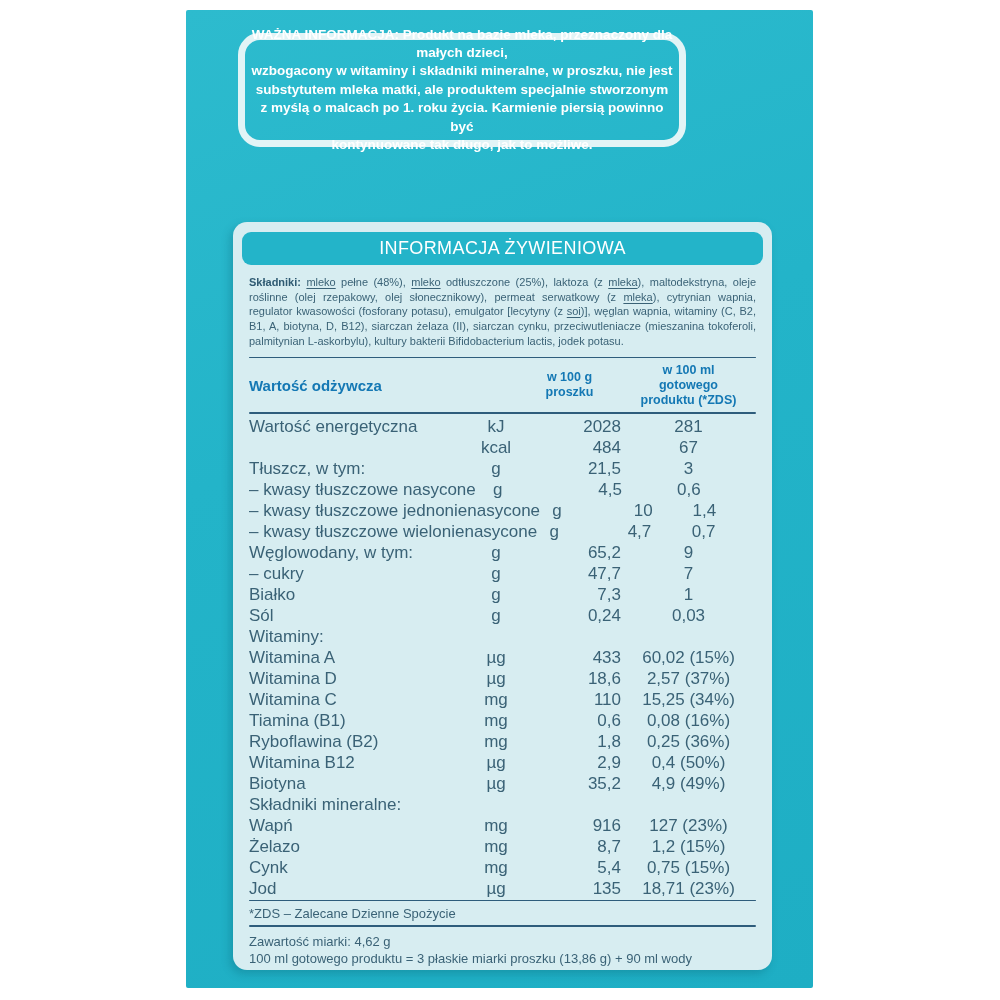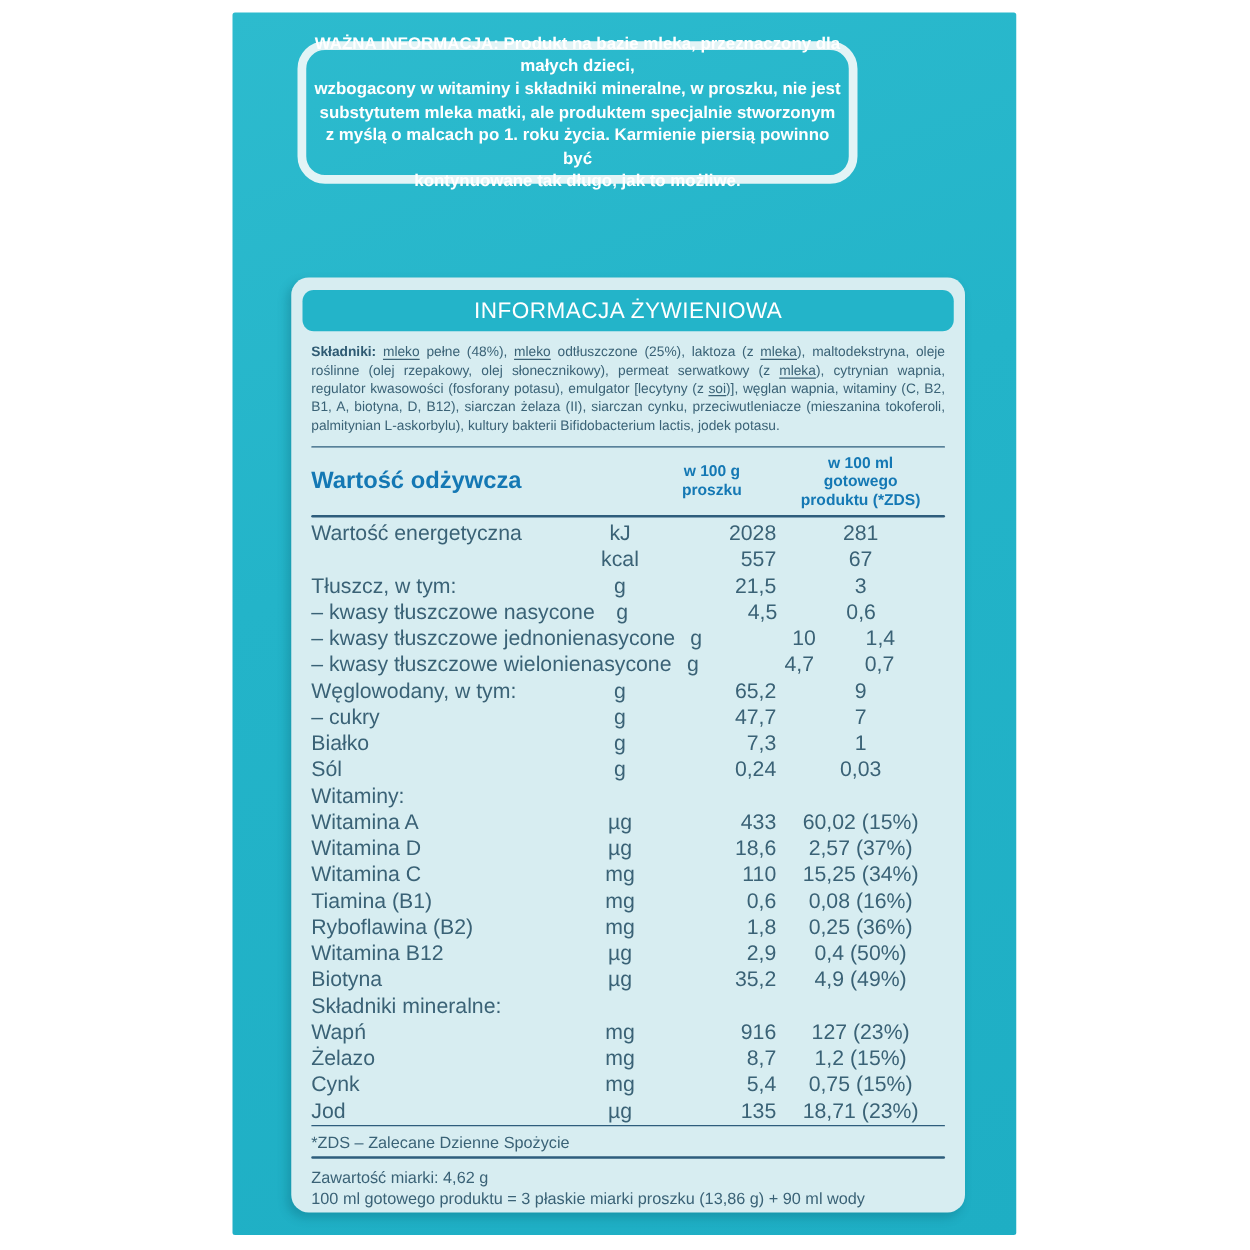--- a/index.html
+++ b/index.html
@@ -41,21 +41,21 @@
     color:#ffffff;font-weight:normal;font-size:18px;letter-spacing:0.4px;
   }
   .ingredients{
     margin:10px 0 8px;font-size:11px;line-height:14.7px;color:var(--body-text);
     text-align:justify;
   }
   .ingredients .b{font-weight:bold;color:#2e5a72;}
   .ingredients .u{text-decoration:underline;text-underline-offset:1.5px;}
   .rule{height:1.5px;background:var(--rule);border-radius:1px;}
   .thead{display:flex;align-items:center;min-height:48px;padding:3px 0;}
-  .thead .t-label{flex:1;color:var(--heading-blue);font-weight:bold;font-size:19px;}
+  .thead .t-label{flex:1;color:var(--heading-blue);font-weight:bold;font-size:15px;}
   .thead .t-unit{width:44px;}
   .thead .t-col1,.thead .t-col2{
     text-align:center;color:var(--heading-blue);font-weight:bold;font-size:12.5px;
     line-height:15px;white-space:pre-line;
   }
   .thead .t-col1{width:103px;}
   .thead .t-col2{width:135px;}
   .tbody{padding:3px 0 0;}
   .trow{display:flex;align-items:center;height:21px;font-size:17px;color:var(--body-text);}
   .trow .label{flex:1;white-space:nowrap;}
@@ -104,21 +104,21 @@
   <div class="trow">
     <div class="label">Wartość energetyczna</div>
     <div class="unit">kJ</div>
     <div class="v1">2028</div>
     <div class="v2">281</div>
   </div>
 
   <div class="trow">
     <div class="label"></div>
     <div class="unit">kcal</div>
-    <div class="v1">557</div>
+    <div class="v1">484</div>
     <div class="v2">67</div>
   </div>
 
   <div class="trow">
     <div class="label">Tłuszcz, w tym:</div>
     <div class="unit">g</div>
     <div class="v1">21,5</div>
     <div class="v2">3</div>
   </div>
 

